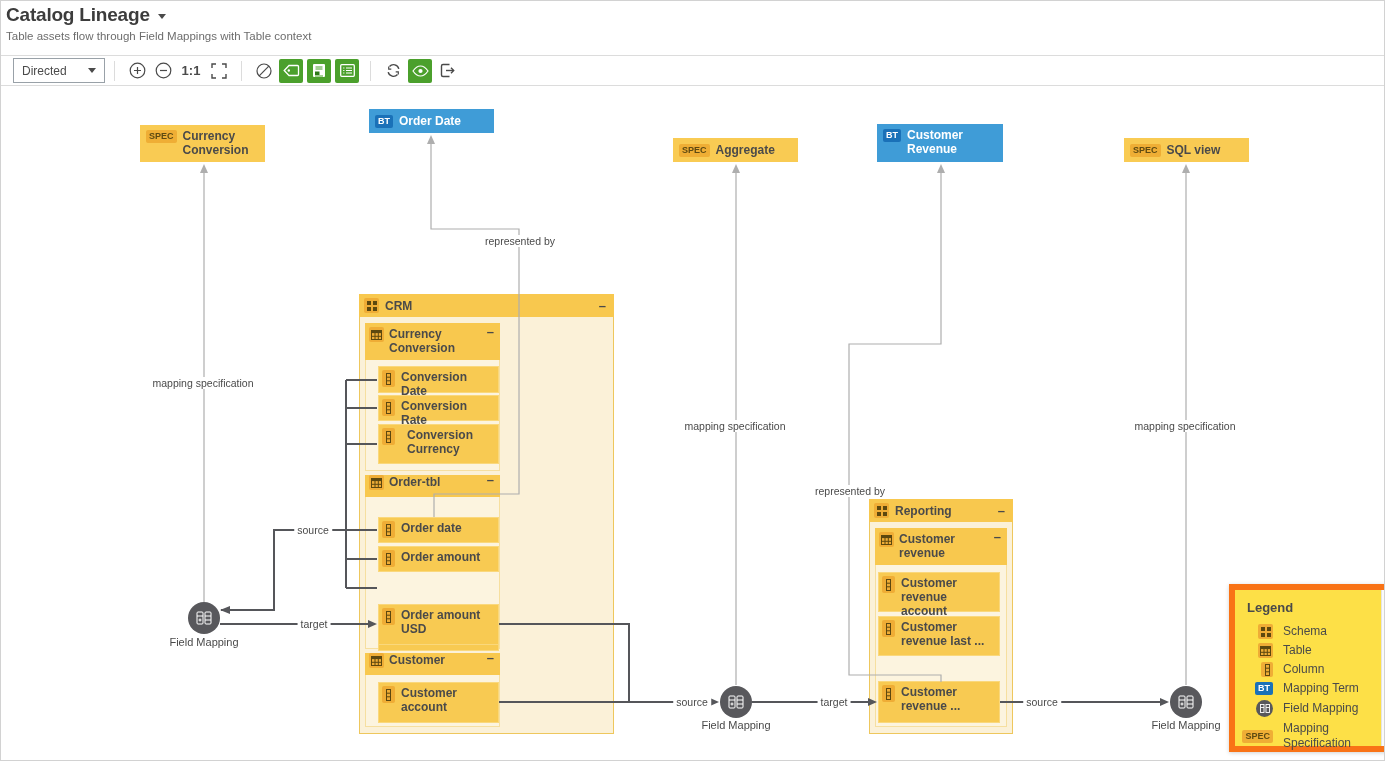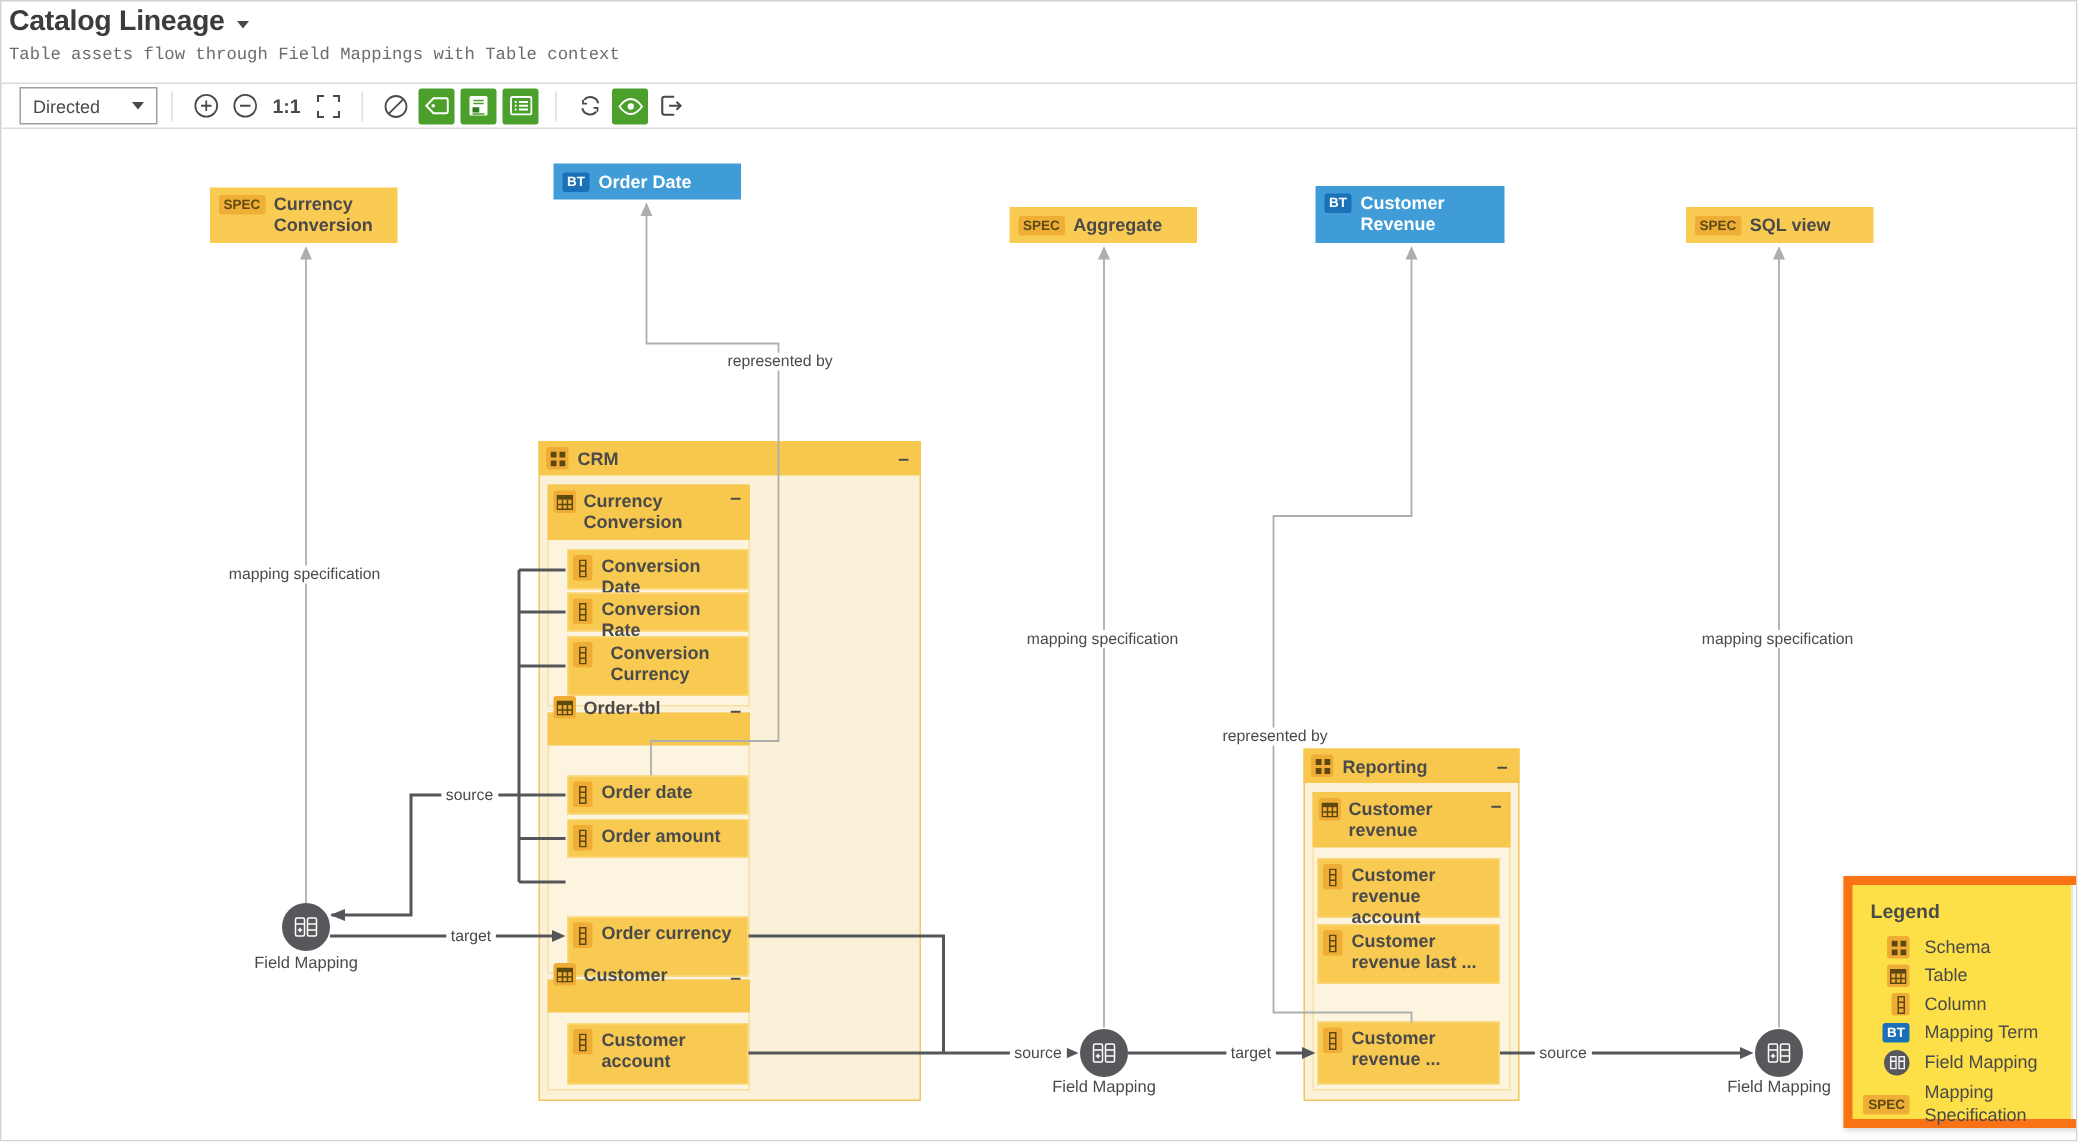--- a/index.html
+++ b/index.html
@@ -4,21 +4,21 @@
 <style>
   * { margin:0; padding:0; box-sizing:border-box; }
   html,body { background:#fff; font-family:"Liberation Sans", sans-serif; }
   .app { position:relative; width:1385px; height:761px; border:1px solid #d2d2d2; background:#fff; overflow:hidden; }
 
   
   .hdr { position:absolute; top:0; left:0; right:0; height:54px; }
   .title-row { display:flex; align-items:center; gap:8px; padding:3px 0 0 5px; }
   .title { font-size:19px; font-weight:bold; color:#3c3c3c; letter-spacing:-.2px; }
   .caret { width:0; height:0; border-left:4px solid transparent; border-right:4px solid transparent; border-top:5px solid #4a4a4a; margin-top:3px; cursor:pointer; }
-  .subtitle { font-size:11.5px; color:#6d6d6d; padding:4px 0 0 5px;font-family:Liberation Mono, monospace; }
+  .subtitle { font-size:11.5px; color:#6d6d6d; padding:4px 0 0 5px; }
 
   
   .toolbar { position:absolute; top:54px; left:0; right:0; height:31px; border-top:1px solid #dcdcdc; border-bottom:1px solid #dcdcdc; display:flex; align-items:center; padding-left:7px; }
   .select { height:25px; border:1px solid #99a1a8; display:flex; align-items:center; justify-content:space-between; padding:0 8px; font-size:12px; color:#4a4a4a; cursor:pointer; background:#fff; }
   .select .scaret { width:0; height:0; border-left:4px solid transparent; border-right:4px solid transparent; border-top:5px solid #4a4a4a; }
   .sep { width:1px; height:20px; background:#dcdcdc; margin:0 9px; }
   .tbtn { width:24px; height:24px; display:flex; align-items:center; justify-content:center; cursor:pointer; margin:0 1px; }
   .tbtn.green { background:#4ba02c; border-radius:2px; margin:0 2px; }
   .zoomtxt { font-size:13px; font-weight:bold; color:#4a4a4a; }
   .extlink { position:absolute; right:12px; top:60px; cursor:pointer; }
@@ -38,21 +38,21 @@
   .node.mid .badge { margin-top:0; }
 
   
   .schema-box { position:absolute; background:#fbf1d8; border:1px solid #eec75d; z-index:1; }
   .schema-head { position:absolute; left:-1px; right:-1px; top:-1px; height:23px; background:#f8c84e; display:flex; align-items:center; gap:6px; padding:0 8px 0 5px; font-size:12px; font-weight:bold; color:#4a4a4a; cursor:pointer; }
   .chip { width:15px; height:15px; background:#efad36; border-radius:2px; display:flex; align-items:center; justify-content:center; flex:none; }
   .chip.tall { width:13px; height:17px; }
   .minus { margin-left:auto; font-size:13px; font-weight:bold; color:#4a4a4a; cursor:pointer; line-height:10px; }
   .tbl-panel { position:absolute; background:#fcf4df; border:1px solid #f6df9f; z-index:1; }
   .tbl-head { position:absolute; background:#f8c84e; display:flex; gap:5px; padding:4px 6px 3px 4px; font-size:12px; line-height:14px; font-weight:bold; color:#4a4a4a; cursor:pointer; z-index:2; align-items:flex-start; }
-  .tbl-head.single { align-items:flex-end; padding-top:0; padding-bottom:18px; }
+  .tbl-head.single { align-items:flex-start; padding-top:0; padding-bottom:4px; }
   .tbl-head .lbl { flex:1; }
   .colnode { position:absolute; background:#f8ca52; border:1px solid #fad87c; display:flex; gap:6px; padding:3px 5px 3px 3px; font-size:12px; line-height:14px; font-weight:bold; color:#4a4a4a; cursor:pointer; z-index:2; align-items:flex-start; }
 
   
   .fm { position:absolute; width:32px; height:32px; border-radius:50%; background:#58585c; display:flex; align-items:center; justify-content:center; z-index:2; cursor:pointer; }
   .fm-label { position:absolute; transform:translateX(-50%); font-size:11px; color:#4a4a4a; white-space:nowrap; z-index:2; }
 
   .edge-label { position:absolute; transform:translate(-50%,-50%); font-size:10.5px; color:#4a4a4a; background:#fff; padding:0 3px; white-space:nowrap; z-index:4; }
 
   
@@ -254,20 +254,29 @@
       <span>Order amount</span>
     </div>
     <div class="colnode" style="left:377px; top:489px; width:121px; height:40px;margin-top:36px;">
       <span class="chip tall">
           <svg width="7" height="12">
             <rect x="1.5" y="0.5" width="4" height="11" fill="none" stroke="#5d480f"></rect>
             <path d="M1.5 4.2h4M1.5 7.8h4" stroke="#5d480f"></path>
           </svg>
         </span>
       <span>Order currency</span>
+    </div>
+    <div class="colnode" style="left:377px; top:518px; width:121px; height:41px;">
+      <span class="chip tall">
+          <svg width="7" height="12">
+            <rect x="1.5" y="0.5" width="4" height="11" fill="none" stroke="#5d480f"></rect>
+            <path d="M1.5 4.2h4M1.5 7.8h4" stroke="#5d480f"></path>
+          </svg>
+        </span>
+      <span>Order amount USD</span>
     </div>
 
     <div class="tbl-panel" style="left:364px; top:567px; width:135px; height:74px;"></div>
     <div class="tbl-head single" style="left:364px; top:567px; width:135px; height:22px;">
       <span class="chip">
         <svg width="11" height="10">
             <rect x="0.5" y="0.5" width="10" height="9" fill="none" stroke="#5d480f"></rect>
             <rect x="0.5" y="0.5" width="10" height="2.6" fill="#5d480f"></rect>
             <path d="M4 3v7M7.3 3v7M0.5 6.3h10" stroke="#5d480f" fill="none"></path>
           </svg>

